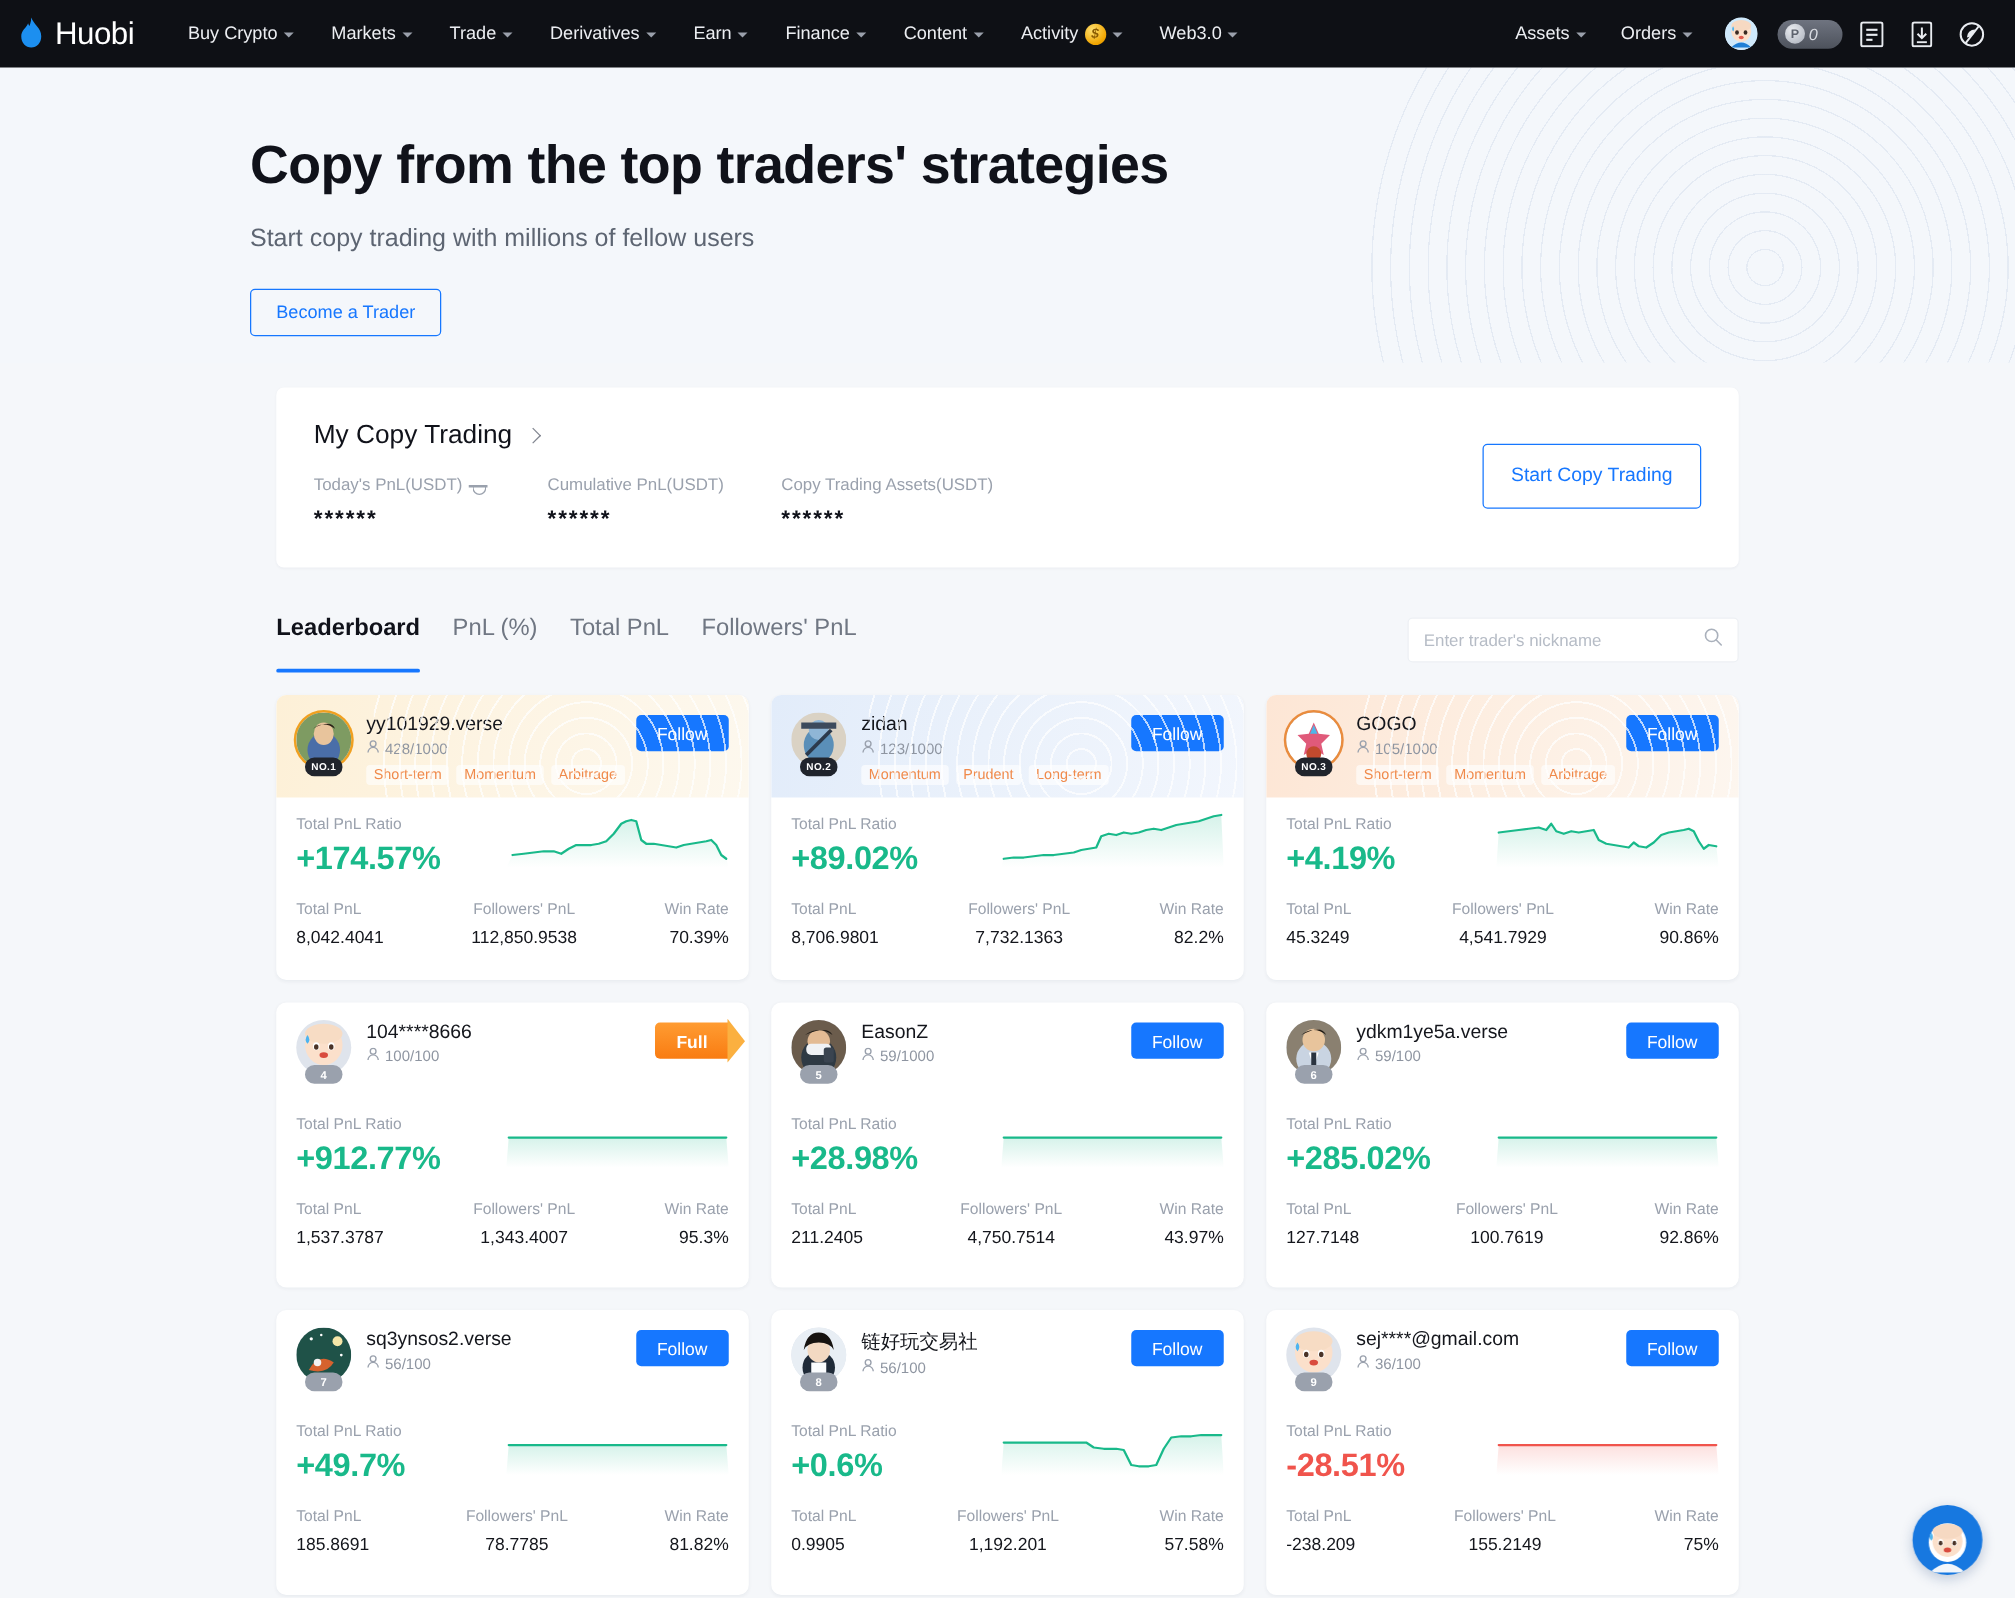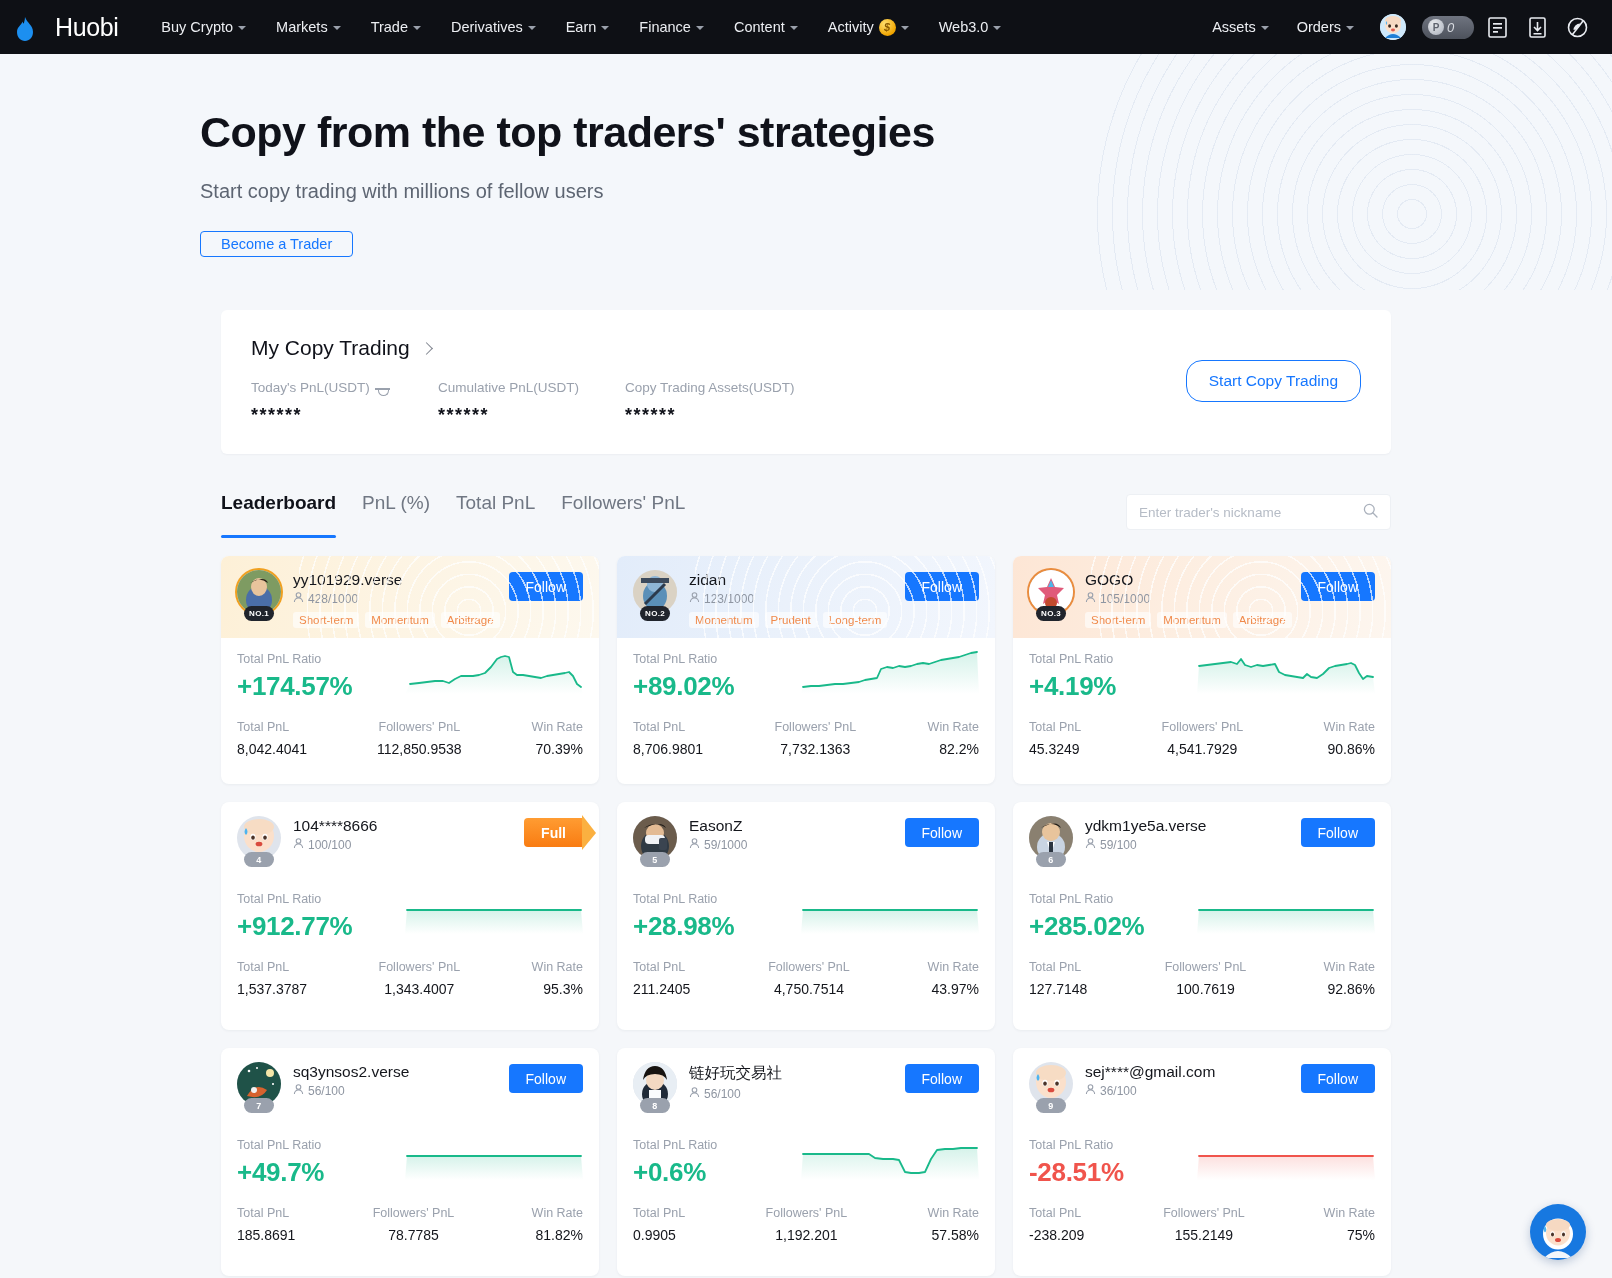--- a/index.html
+++ b/index.html
@@ -9,21 +9,21 @@
     background: #f5f7fa;
     overflow: hidden;
   }
 
   
   .navbar {
     height: 54px; background: #0e1015; color: #fff;
     display: flex; align-items: center; padding: 0 18px 0 14px;
     position: relative; z-index: 30;
   }
-  .brand { display: flex; align-items: flex-end; gap: 19px; margin-right: 28px; }
+  .brand { display: flex; align-items: flex-start; gap: 8px; margin-right: 28px; }
   .brand-mark { width: 22px; height: 26px; position: relative; }
   .brand-text { font-size: 25px; font-weight: 400; letter-spacing: -0.4px; }
   .nav-links { display: flex; align-items: center; gap: 0; }
   .nav-link {
     font-size: 14.5px; color: #eceef2; padding: 0 15px; cursor: pointer;
     display: flex; align-items: center; gap: 5px; white-space: nowrap;
   }
   .caret {
     width: 0; height: 0; border-left: 4px solid transparent;
     border-right: 4px solid transparent; border-top: 4px solid #9aa0ab;
@@ -77,21 +77,21 @@
   .hero h1 {
     font-size: 43px; font-weight: bold; color: #10121a;
     letter-spacing: -0.5px; position: relative; z-index: 2;
   }
   .hero p {
     font-size: 20px; color: #5d6572; margin-top: 23px;
     position: relative; z-index: 2;
   }
   .btn-outline {
     margin-top: 28px; display: inline-flex; align-items: center;
-    justify-content: center; height: 26px; padding: 0 20px;
+    justify-content: center; height: 38px; padding: 0 20px;
     border: 1px solid #1677ff; color: #1677ff; background: transparent;
     border-radius: 4px; font-size: 14.5px; cursor: pointer;
     position: relative; z-index: 2;
     font-family: "Liberation Sans", sans-serif;
   }
 
   
   .page { background: #f5f7fa; padding: 0 0 0 0; }
   .container { width: 1170px; margin: 0 auto; padding-top: 20px; }
 
@@ -128,22 +128,22 @@
   .eye::after {
     content: ""; position: absolute; left: 3px; top: 5px; width: 9px;
     height: 6px; border: 1.6px solid #9aa1ad; border-top: none;
     border-radius: 0 0 9px 9px;
   }
   .stat-value {
     font-size: 18px; color: #10121a; margin-top: 10px;
     letter-spacing: 1.5px; font-weight: bold;
   }
   .btn-primary-outline {
-    height: 42px; padding: 0 22px; border: 1px solid #1677ff;
-    color: #1677ff; background: #fff; border-radius: 16px;
+    height: 52px; padding: 0 22px; border: 1px solid #1677ff;
+    color: #1677ff; background: #fff; border-radius: 4px;
     font-size: 15.5px; cursor: pointer; white-space: nowrap;
     font-family: "Liberation Sans", sans-serif;
   }
 
   
   .tabs-row {
     display: flex; align-items: flex-end; margin-top: 38px;
     position: relative;
   }
   .tabs { display: flex; align-items: flex-end; gap: 26px; }

